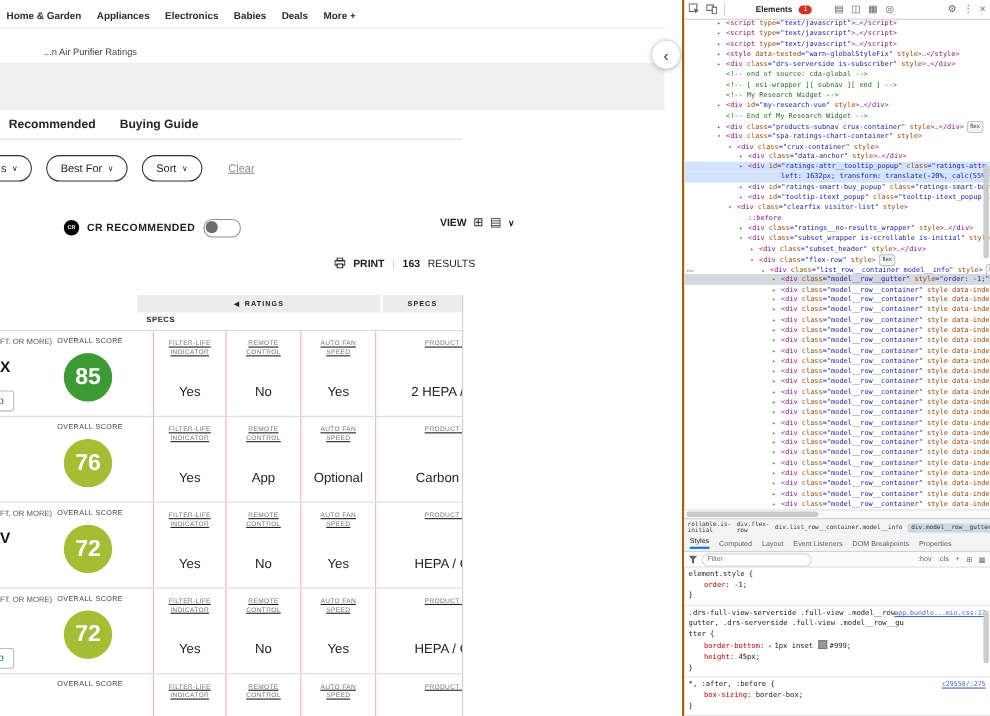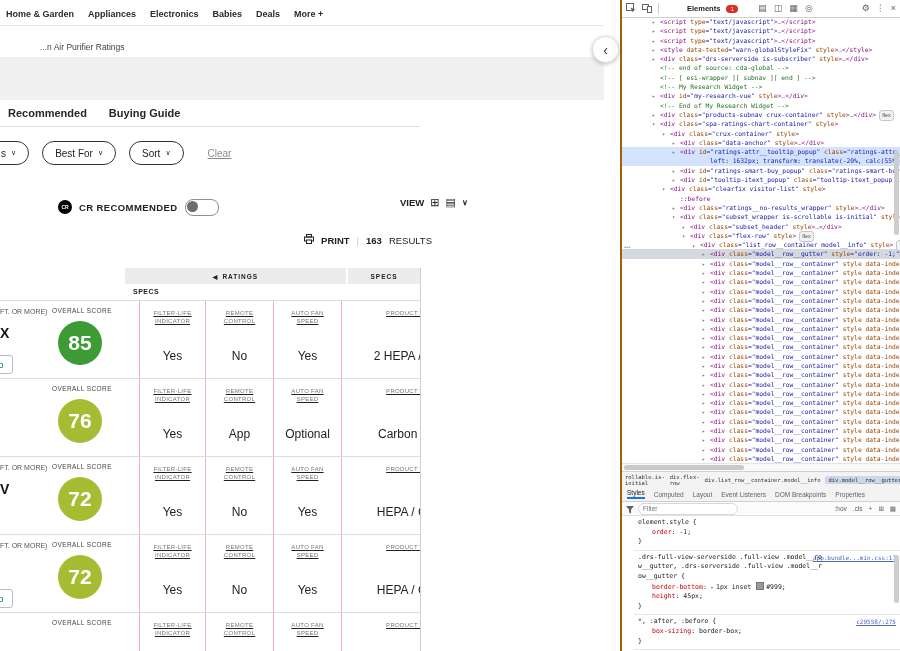--- a/index.html
+++ b/index.html
@@ -102,21 +102,21 @@
                 display:flex;align-items:center;gap:9px;padding-left:5px;font-size:6.5px;color:#5f6368;
                 overflow:hidden;box-sizing:border-box;}
   .styletab.active{color:#202124;border-bottom:2px solid #1a73e8;padding-bottom:1px;}
   .dt-filter{position:absolute;top:502px;left:0;right:0;height:14px;background:#fbfbfb;border-bottom:1px solid #e0e0e0;
              display:flex;align-items:center;gap:4px;padding:0 4px;box-sizing:border-box;}
   .filter-input{flex:0 0 90px;height:10px;border:1px solid #d7d7d7;border-radius:6px;font-size:6.5px;
                 padding:0 4px;color:#5f6368;background:#fff;outline:none;font-family:"Liberation Sans",sans-serif;}
   .filter-right{margin-left:auto;display:flex;gap:6px;font-size:6.5px;color:#5f6368;align-items:center;}
   .dt-rules{position:absolute;top:516px;left:0;right:0;bottom:0;overflow:hidden;
             font-family:"DejaVu Sans Mono",monospace;font-size:6.5px;line-height:9.6px;color:#202124;}
-  .rule{position:relative;padding:2px 4px 3px;border-bottom:1px solid #e6e6e6;margin-left:12px;}
+  .rule{position:relative;padding:2px 4px 3px;border-bottom:1px solid #e6e6e6;}
   .rule-link{position:absolute;right:4px;top:2px;color:#4a69bd;text-decoration:underline;font-size:6px;}
   .rule-sel{white-space:pre-wrap;word-break:break-all;padding-right:72px;}
   .prop{padding-left:14px;}
   .pname{color:#c80000;}
   .pval{color:#202124;}
   .p-arrow{color:#747474;font-size:5.5px;margin-right:2px;}
   .swatch{display:inline-block;width:6px;height:6px;background:#999;border:1px solid #777;margin:0 2px -1px 1px;}
   .rules-vscroll{position:absolute;right:1px;top:555px;width:5px;height:48px;background:#cdcdcd;border-radius:2.5px;}
 </style>
 </head>

